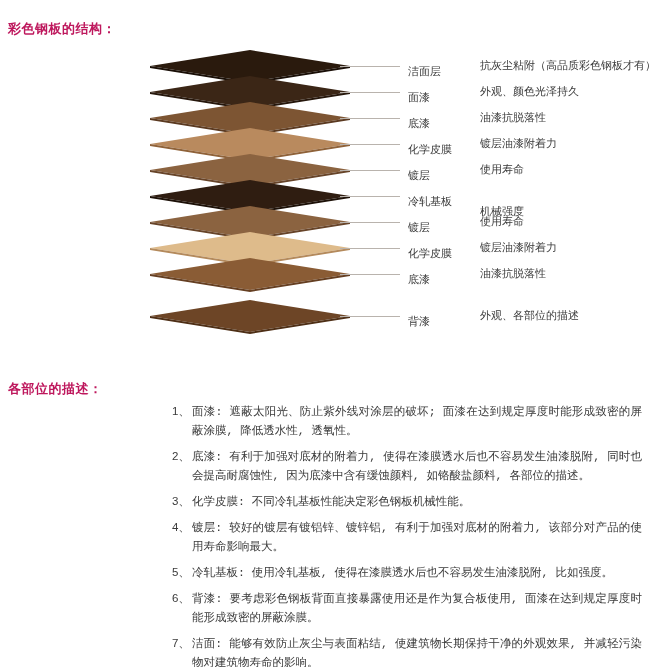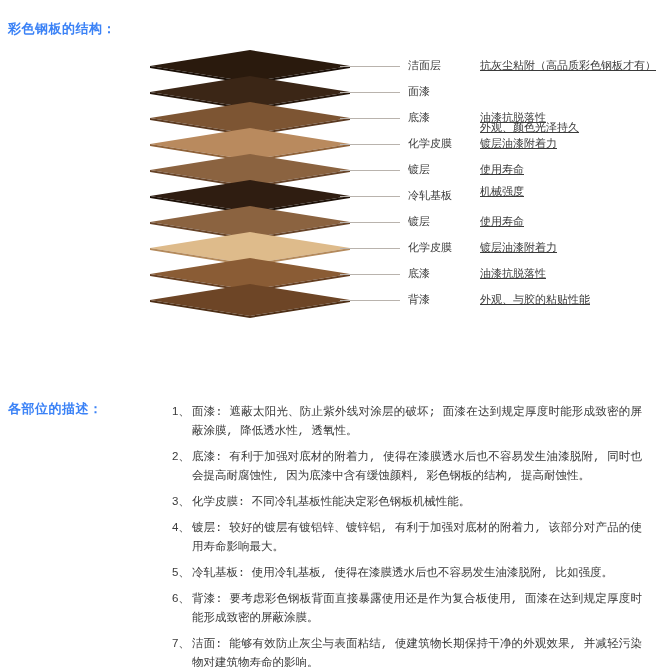--- a/index.html
+++ b/index.html
@@ -10,21 +10,21 @@
     width: 657px;
     height: 667px;
     background: #ffffff;
     font-family: "Liberation Sans", sans-serif;
     color: #333333;
     position: relative;
     overflow: hidden;
   }
   .section-title {
     position: absolute;
-    color: #3b82f6;
+    color: #be185d;
     font-size: 13px;
     font-weight: bold;
     letter-spacing: 0.5px;
   }
 
   
   #diagram {
     position: absolute;
     left: 150px;
     top: 50px;
@@ -44,22 +44,22 @@
     height: 1px;
     width: 70px;
     background: #b9b3ad;
   }
   .lbl {
     position: absolute;
     font-size: 11px;
     color: #3a3a3a;
     white-space: nowrap;
   }
-  .lbl-name { left: 258px; }
-  .lbl-desc { left: 330px; text-decoration: underline; }
+  .lbl-name { left: 258px; margin-top: 6px; }
+  .lbl-desc { left: 330px; }
 
   
   #desc-list {
     position: absolute;
     left: 172px;
     top: 402px;
     width: 470px;
   }
   #desc-list .item {
     display: flex;
@@ -95,21 +95,21 @@
       <div class="lbl lbl-desc" style="top: 8px;">抗灰尘粘附（高品质彩色钢板才有）</div>
     </div>
     <div class="layer-row" style="top: 26px;">
       <svg width="200" height="34" style="position: absolute; left: 0px; top: 0px;">
         <polygon points="100,0 200,16 100,32 0,16" fill="#3b2616"></polygon>
         <polygon points="0,16 100,32 100,34 0,18" fill="#26170c"></polygon>
         <polygon points="200,16 200,18 100,34 100,32" fill="#26170c"></polygon>
       </svg>
       <div class="leader" style="left: 190px; top: 16px; width: 60px;"></div>
       <div class="lbl lbl-name" style="top: 8px;">面漆</div>
-      <div class="lbl lbl-desc" style="top: 8px; margin-top: 36px;">外观、颜色光泽持久</div>
+      <div class="lbl lbl-desc" style="top: 8px;">外观、颜色光泽持久</div>
     </div>
     <div class="layer-row" style="top: 52px;">
       <svg width="200" height="34" style="position: absolute; left: 0px; top: 0px;">
         <polygon points="100,0 200,16 100,32 0,16" fill="#7d5533"></polygon>
         <polygon points="0,16 100,32 100,34 0,18" fill="#5b3a21"></polygon>
         <polygon points="200,16 200,18 100,34 100,32" fill="#5b3a21"></polygon>
       </svg>
       <div class="leader" style="left: 190px; top: 16px; width: 60px;"></div>
       <div class="lbl lbl-name" style="top: 8px;">底漆</div>
       <div class="lbl lbl-desc" style="top: 8px;">油漆抗脱落性</div>
@@ -135,21 +135,21 @@
       <div class="lbl lbl-desc" style="top: 8px;">使用寿命</div>
     </div>
     <div class="layer-row" style="top: 130px;">
       <svg width="200" height="34" style="position: absolute; left: 0px; top: 0px;">
         <polygon points="100,0 200,16 100,32 0,16" fill="#2f1d11"></polygon>
         <polygon points="0,16 100,32 100,34 0,18" fill="#1d1108"></polygon>
         <polygon points="200,16 200,18 100,34 100,32" fill="#1d1108"></polygon>
       </svg>
       <div class="leader" style="left: 190px; top: 16px; width: 60px;"></div>
       <div class="lbl lbl-name" style="top: 8px;">冷轧基板</div>
-      <div class="lbl lbl-desc" style="top: 4px;">机械强度</div>
+      <div class="lbl lbl-desc" style="top: 24px;">机械强度</div>
     </div>
     <div class="layer-row" style="top: 156px;">
       <svg width="200" height="34" style="position: absolute; left: 0px; top: 0px;">
         <polygon points="100,0 200,16 100,32 0,16" fill="#8b6340"></polygon>
         <polygon points="0,16 100,32 100,34 0,18" fill="#674429"></polygon>
         <polygon points="200,16 200,18 100,34 100,32" fill="#674429"></polygon>
       </svg>
       <div class="leader" style="left: 190px; top: 16px; width: 60px;"></div>
       <div class="lbl lbl-name" style="top: 8px;">镀层</div>
       <div class="lbl lbl-desc" style="top: 8px;">使用寿命</div>
@@ -167,40 +167,40 @@
     <div class="layer-row" style="top: 208px;">
       <svg width="200" height="34" style="position: absolute; left: 0px; top: 0px;">
         <polygon points="100,0 200,16 100,32 0,16" fill="#8a5c35"></polygon>
         <polygon points="0,16 100,32 100,34 0,18" fill="#653f22"></polygon>
         <polygon points="200,16 200,18 100,34 100,32" fill="#653f22"></polygon>
       </svg>
       <div class="leader" style="left: 190px; top: 16px; width: 60px;"></div>
       <div class="lbl lbl-name" style="top: 8px;">底漆</div>
       <div class="lbl lbl-desc" style="top: 8px;">油漆抗脱落性</div>
     </div>
-    <div class="layer-row" style="top: 234px;">
+    <div class="layer-row" style="top: 250px;">
       <svg width="200" height="34" style="position: absolute; left: 0px; top: 0px;">
         <polygon points="100,0 200,16 100,32 0,16" fill="#6d4526"></polygon>
         <polygon points="0,16 100,32 100,34 0,18" fill="#4e2f16"></polygon>
         <polygon points="200,16 200,18 100,34 100,32" fill="#4e2f16"></polygon>
       </svg>
       <div class="leader" style="left: 190px; top: 16px; width: 60px;"></div>
       <div class="lbl lbl-name" style="top: 8px;">背漆</div>
-      <div class="lbl lbl-desc" style="top: 8px;">外观、与胶的粘贴性能</div>
+      <div class="lbl lbl-desc" style="top: 8px;">外观、各部位的描述</div>
     </div>
   </div>
 
 <div id="desc-list">
     <div class="item">
       <div class="num">1、</div>
       <div class="txt">面漆: 遮蔽太阳光、防止紫外线对涂层的破坏; 面漆在达到规定厚度时能形成致密的屏蔽涂膜, 降低透水性, 透氧性。</div>
     </div>
     <div class="item">
       <div class="num">2、</div>
-      <div class="txt">底漆: 有利于加强对底材的附着力, 使得在漆膜透水后也不容易发生油漆脱附, 同时也会提高耐腐蚀性, 因为底漆中含有缓蚀颜料, 彩色钢板的结构, 提高耐蚀性。</div>
+      <div class="txt">底漆: 有利于加强对底材的附着力, 使得在漆膜透水后也不容易发生油漆脱附, 同时也会提高耐腐蚀性, 因为底漆中含有缓蚀颜料, 如铬酸盐颜料, 各部位的描述。</div>
     </div>
     <div class="item">
       <div class="num">3、</div>
       <div class="txt">化学皮膜: 不同冷轧基板性能决定彩色钢板机械性能。</div>
     </div>
     <div class="item">
       <div class="num">4、</div>
       <div class="txt">镀层: 较好的镀层有镀铝锌、镀锌铝, 有利于加强对底材的附着力, 该部分对产品的使用寿命影响最大。</div>
     </div>
     <div class="item">
@@ -210,13 +210,13 @@
     <div class="item">
       <div class="num">6、</div>
       <div class="txt">背漆: 要考虑彩色钢板背面直接暴露使用还是作为复合板使用, 面漆在达到规定厚度时能形成致密的屏蔽涂膜。</div>
     </div>
     <div class="item">
       <div class="num">7、</div>
       <div class="txt">洁面: 能够有效防止灰尘与表面粘结, 使建筑物长期保持干净的外观效果, 并减轻污染物对建筑物寿命的影响。</div>
     </div>
   </div>
 
-<div class="section-title" style="left: 8px; top: 400px;">各部位的描述：</div>
+<div class="section-title" style="left: 8px; top: 380px;">各部位的描述：</div>
 
 </body></html>

